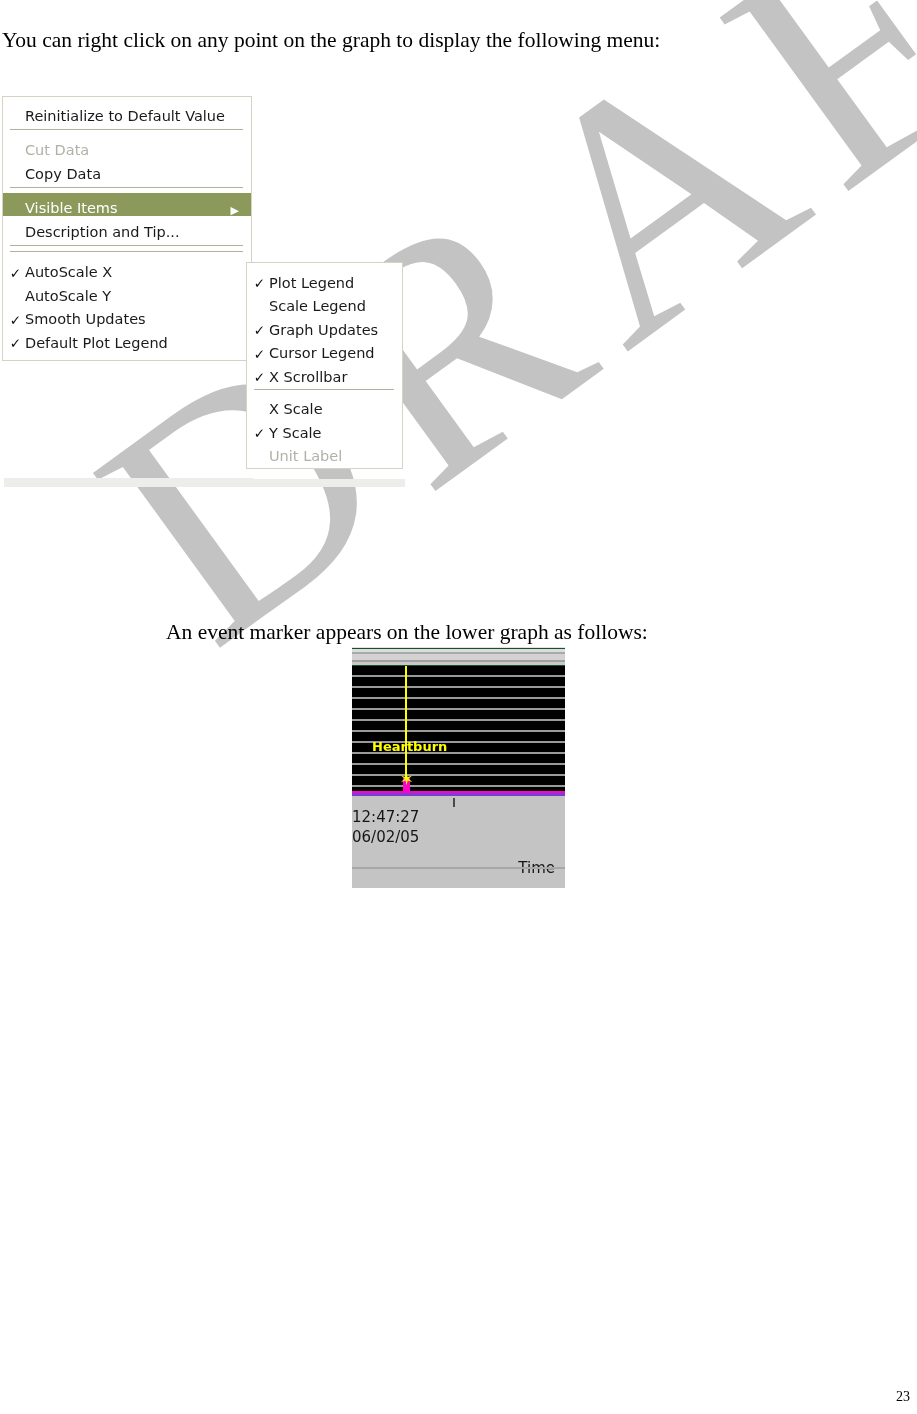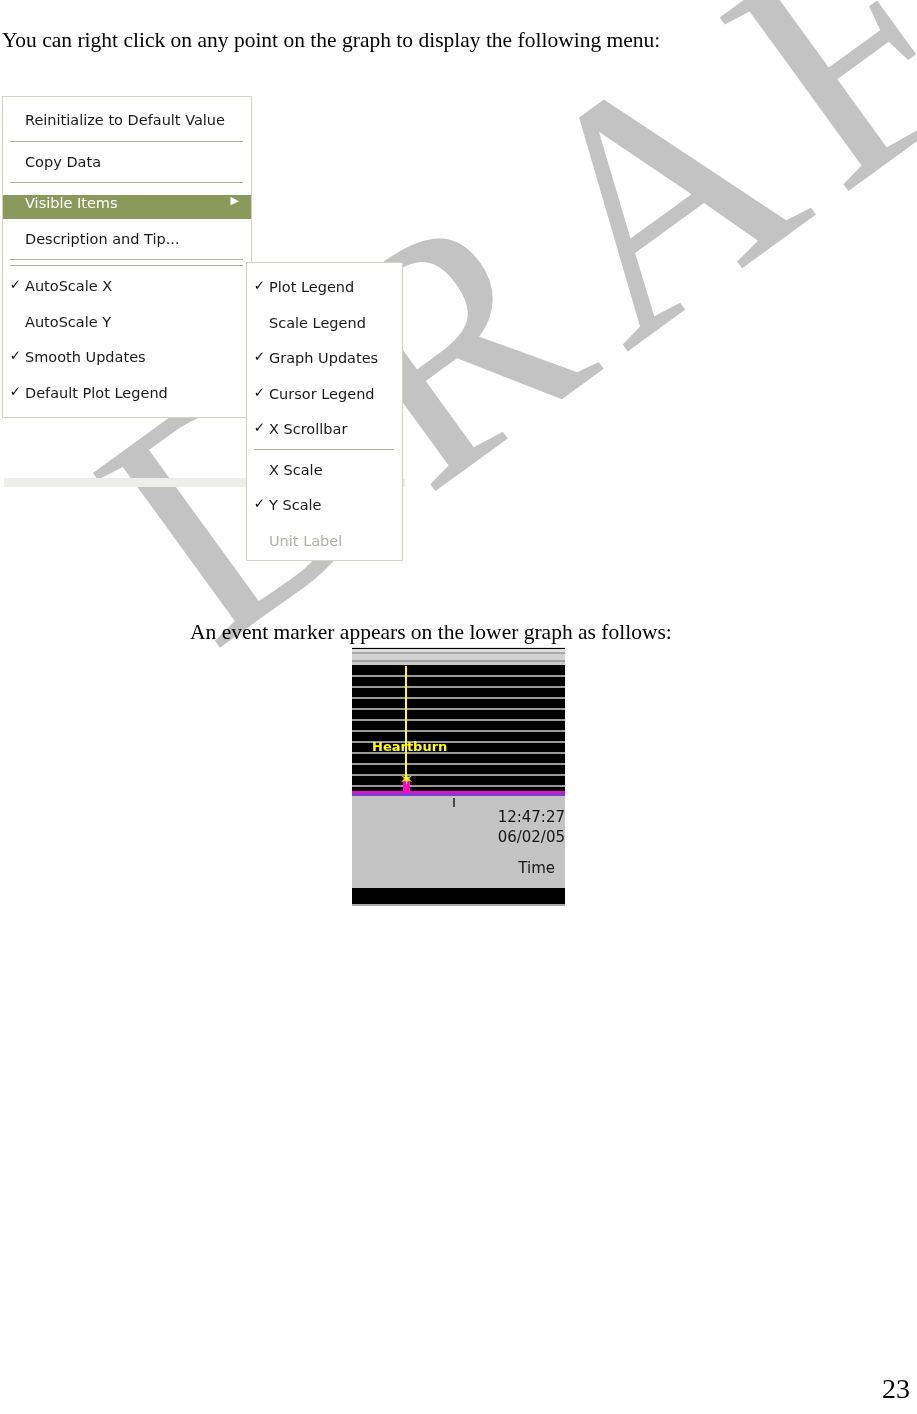--- a/index.html
+++ b/index.html
@@ -47,29 +47,29 @@
   .doc-para {
     position: absolute;
     z-index: 3;
     font-family: "Liberation Serif", "DejaVu Serif", serif;
     font-size: 21.5px;
     line-height: 1.25;
     color: #000000;
     white-space: nowrap;
   }
   #intro-paragraph { left: 2px; top: 5px; }
-  #marker-paragraph { left: 190px; top: 597px; }
+  #marker-paragraph { left: 166px; top: 597px; }
 
   #page-number {
     position: absolute;
     z-index: 3;
     right: 7px;
     bottom: 9px;
     font-family: "Liberation Serif", "DejaVu Serif", serif;
-    font-size: 28px;
+    font-size: 14px;
     color: #000000;
   }
 
   
   #context-menu-figure {
     position: absolute;
     left: 0px;
     top: 96px;
     z-index: 4;
   }
@@ -107,26 +107,25 @@
   #submenu-shadow {
     left: 248px;
     top: 383px;
     width: 157px;
     height: 8px;
   }
 
   .menu-item {
     position: relative;
     display: flex;
-    align-items: flex-start;
+    align-items: flex-end;
     height: 23.5px;
     padding: 0 6px 0 4px;
     white-space: nowrap;
     cursor: default;
-    margin-top: 12px;
   }
   .menu-item .check {
     display: inline-block;
     width: 17px;
     min-width: 17px;
     text-align: center;
     font-size: 13.5px;
     line-height: 1;
     color: #111111;
   }
@@ -155,23 +154,23 @@
   }
   .menu-sep.tight { margin: 4px 8px 4px 7px; }
   .menu-gap { height: 5px; }
 
   
   #graph-figure {
     position: absolute;
     left: 352px;
     top: 647px;
     width: 213px;
-    height: 259px;
+    height: 222px;
     z-index: 4;
-    background: #000000;
+    background: #14532d;
     border-top: 1px solid #e2e2e2;
     box-sizing: border-box;
     font-family: "DejaVu Sans", "Liberation Sans", sans-serif;
   }
   #graph-scrollbar {
     position: absolute;
     left: 0; top: 1px;
     width: 213px; height: 16px;
     background: linear-gradient(to bottom,
         #dcdcdc 0px, #dcdcdc 3px,
@@ -267,21 +266,21 @@
     position: absolute;
     left: 101px;
     top: 2px;
     width: 2px;
     height: 9px;
     background: #4a4a4a;
   }
   .axis-text {
     position: absolute;
     width: 213px;
-    text-align: right;
+    text-align: left;
     font-size: 15px;
     color: #161616;
     font-family: "DejaVu Sans", "Liberation Sans", sans-serif;
   }
   #axis-time-value { top: 12px; }
   #axis-date-value { top: 32px; }
   #axis-title {
     position: absolute;
     right: 10px;
     top: 63px;
@@ -314,20 +313,24 @@
 
   <div class="menu-panel" id="primary-menu">
 
     <div class="menu-item">
       <span class="check"></span>
       <span class="label">Reinitialize to Default Value</span>
     </div>
 
     <div class="menu-sep"></div>
 
+    <div class="menu-item disabled">
+      <span class="check"></span>
+      <span class="label">Cut Data</span>
+    </div>
     <div class="menu-item">
       <span class="check"></span>
       <span class="label">Copy Data</span>
     </div>
 
     <div class="menu-sep"></div>
 
     <div class="menu-item highlighted">
       <span class="check"></span>
       <span class="label">Visible Items</span>

